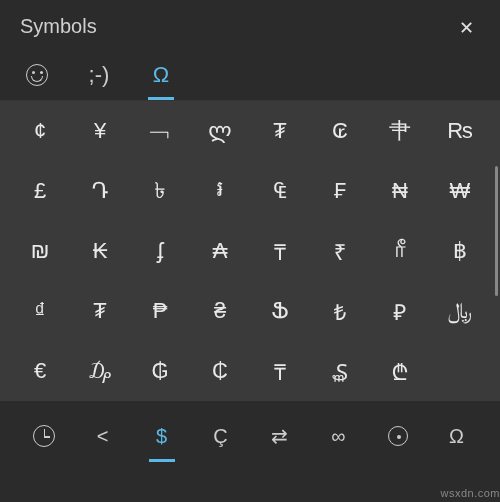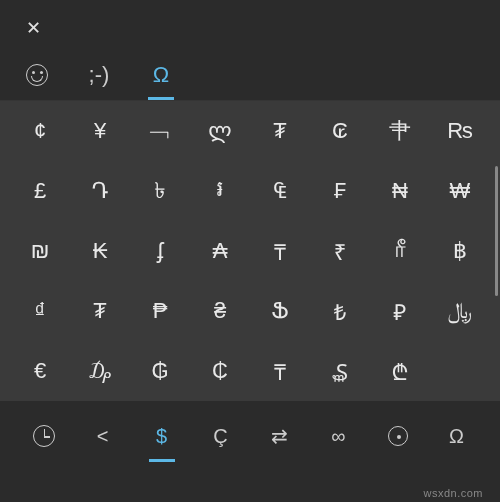--- a/index.html
+++ b/index.html
@@ -141,30 +141,31 @@
     }
     .clock::before { content:""; position:absolute; width:1.5px; height:7px; background:currentColor; top:3px; left:10px;}
     .clock::after { content:""; position:absolute; width:6px; height:1.5px; background:currentColor; top:10px; left:10px;}
     .circled-dot {
       width: 20px; height:20px; border:1.5px solid currentColor; border-radius:50%; position:relative;
     }
     .circled-dot::after{content:"";position:absolute;width:4px;height:4px;background:currentColor;border-radius:50%;top:8px;left:8px;}
     .watermark {
       position: absolute;
       bottom: 3px;
-      right: 17px;
+      right: 0;
       font-size: 11px;
       color: #888;
       letter-spacing: 0.5px;
     }
   </style>
 </head>
 <body>
 
 <div class="header">
+  <div class="title">Symbols</div>
   <button class="close-btn">✕</button>
 </div>
 
 <div class="tab-row">
   <div class="tab">
     <span class="emoji-face"></span>
   </div>
   <div class="tab">;-)</div>
   <div class="tab active">Ω</div>
 </div>

